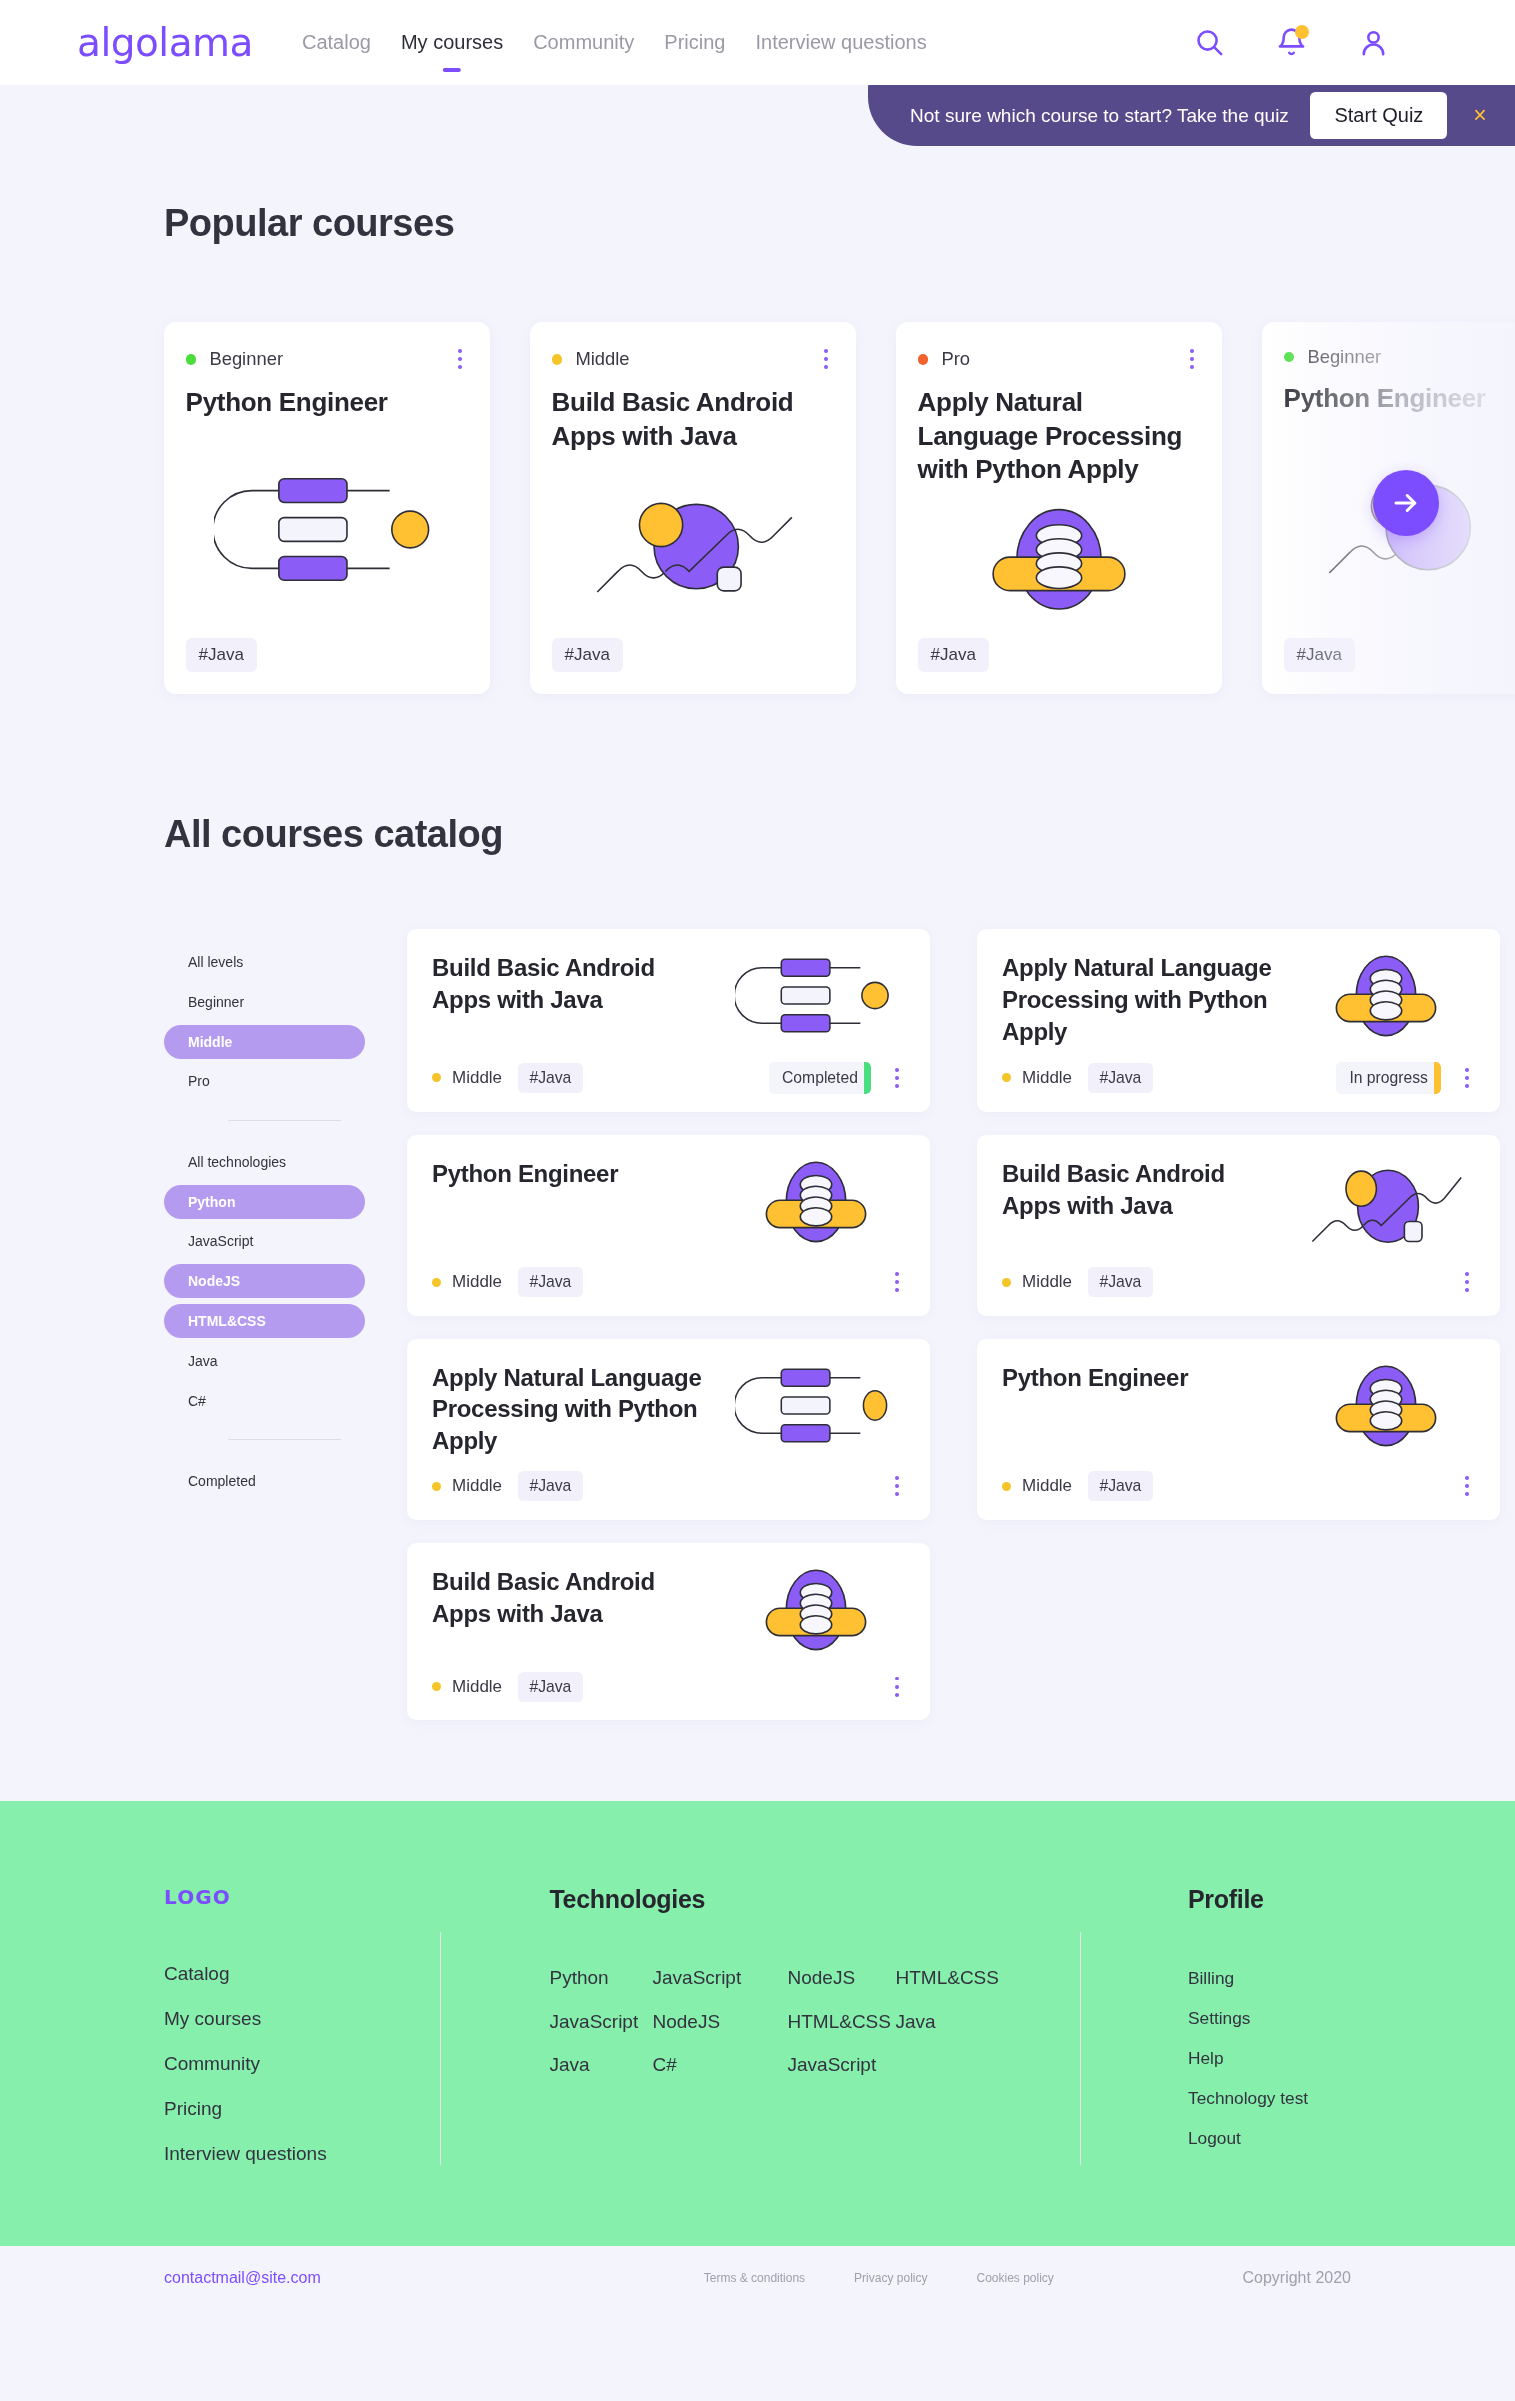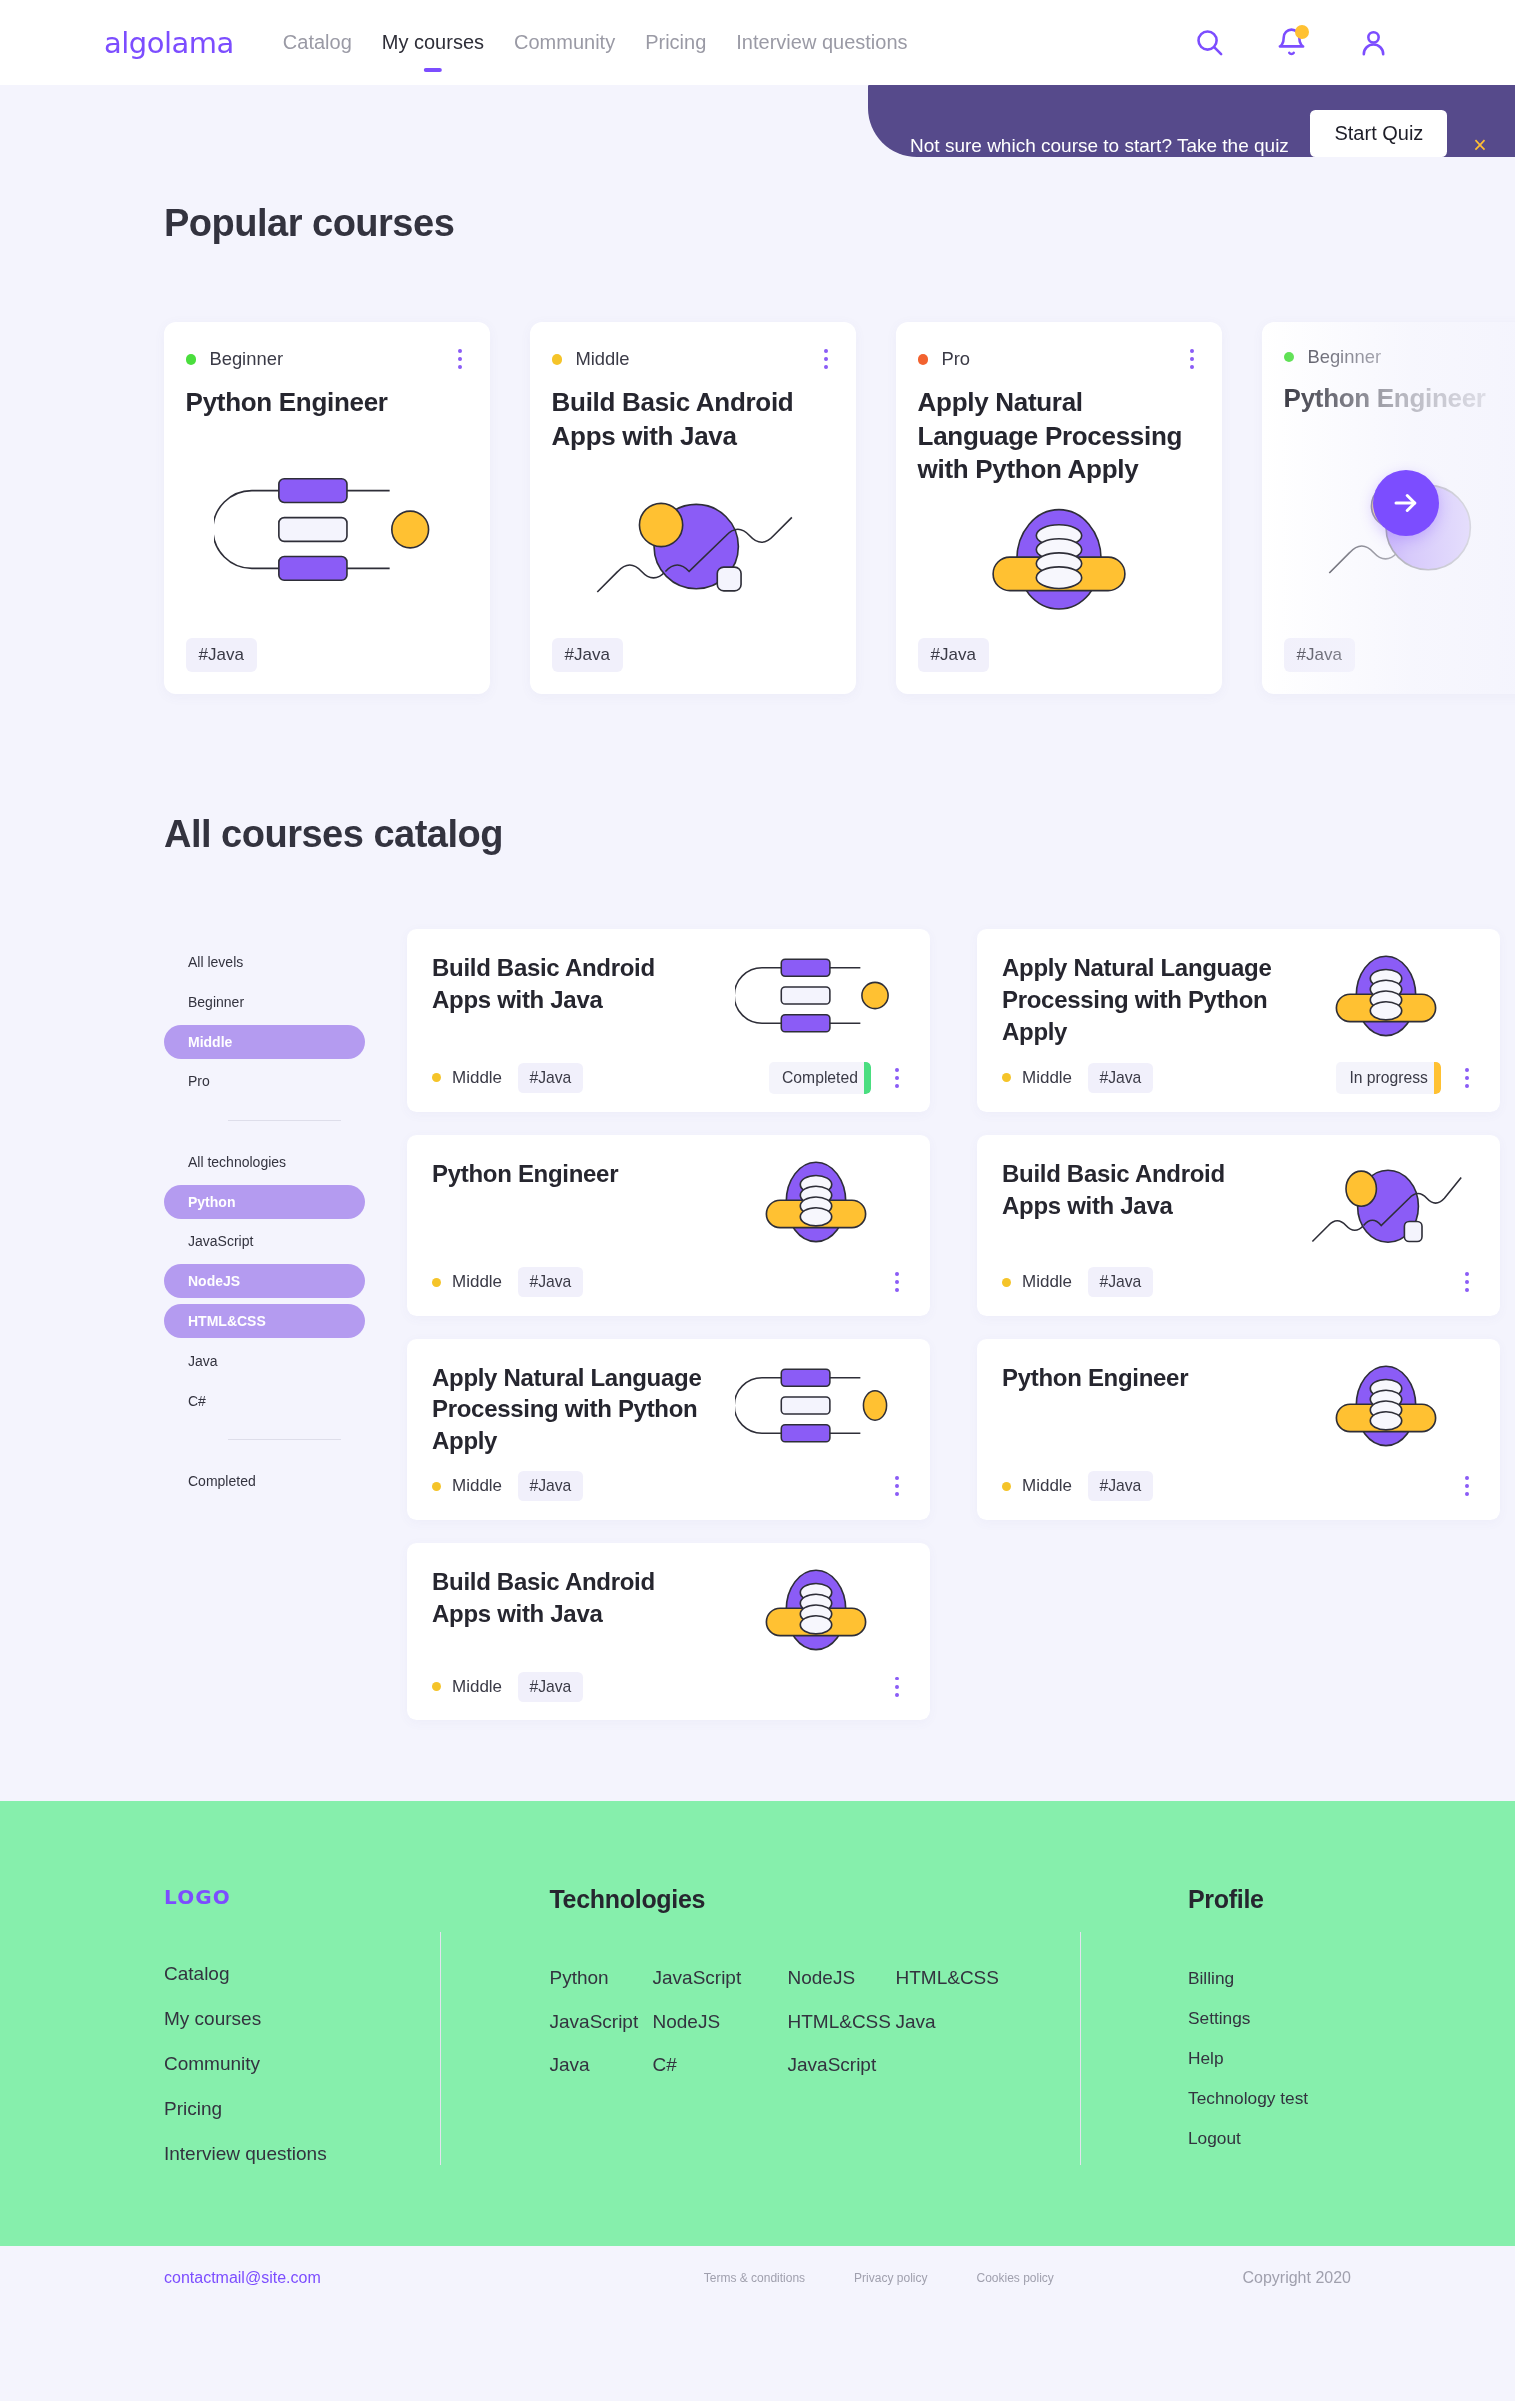--- a/index.html
+++ b/index.html
@@ -11,21 +11,21 @@
     -webkit-font-smoothing:antialiased;
   }
   .page{width:1515px;position:relative;overflow:hidden;}
 
   
   .header{
     height:85px;background:#ffffff;display:flex;align-items:center;
     position:relative;z-index:30;
   }
   .logo{
-    margin-left:104px;font-size:29px;letter-spacing:-0.5px;color:#7c4dff;
+    margin-left:77px;font-size:39px;letter-spacing:-0.5px;color:#7c4dff;
     font-weight:500;font-family:"DejaVu Sans", sans-serif;
   }
   .nav{display:flex;align-items:center;margin-left:34px;gap:0;}
   .nav-item{
     position:relative;font-size:20px;color:#9a9aa5;padding:0 15px;
     cursor:pointer;white-space:nowrap;
   }
   .nav-item.active{color:#2e2e38;}
   .nav-item.active:after{
     content:"";position:absolute;left:50%;transform:translateX(-50%);
@@ -35,23 +35,23 @@
     margin-left:auto;margin-right:126px;display:flex;align-items:center;gap:51px;
   }
   .hicon{width:31px;height:31px;position:relative;cursor:pointer;display:block;}
   .bell-dot{
     position:absolute;right:-2.2px;top:-2.2px;width:14px;height:14px;border-radius:50%;
     background:#ffc132;
   }
 
   
   .quiz-banner{
-    position:absolute;top:85px;right:0;height:72px;
+    position:absolute;top:85px;right:0;height:61px;
     background:#564a8b;border-bottom-left-radius:49px;border-top-left-radius:1.1px;
-    display:flex;align-items:flex-end;padding:0 24px 0 42px;gap:21.6px;z-index:25;
+    display:flex;align-items:center;padding:0 24px 0 42px;gap:21.6px;z-index:25;
     min-width:633px;justify-content:flex-end;
   }
   .quiz-text{color:#ffffff;font-size:19px;white-space:nowrap;}
   .quiz-btn{
     background:#ffffff;color:#1e1e28;font-size:20px;border:none;border-radius:5.4px;
     padding:12px 24px;cursor:pointer;white-space:nowrap;font-family:inherit;
   }
   .quiz-close{
     color:#ffbf33;font-size:23px;line-height:1;cursor:pointer;
     background:none;border:none;font-family:inherit;padding:0 4.3px;

